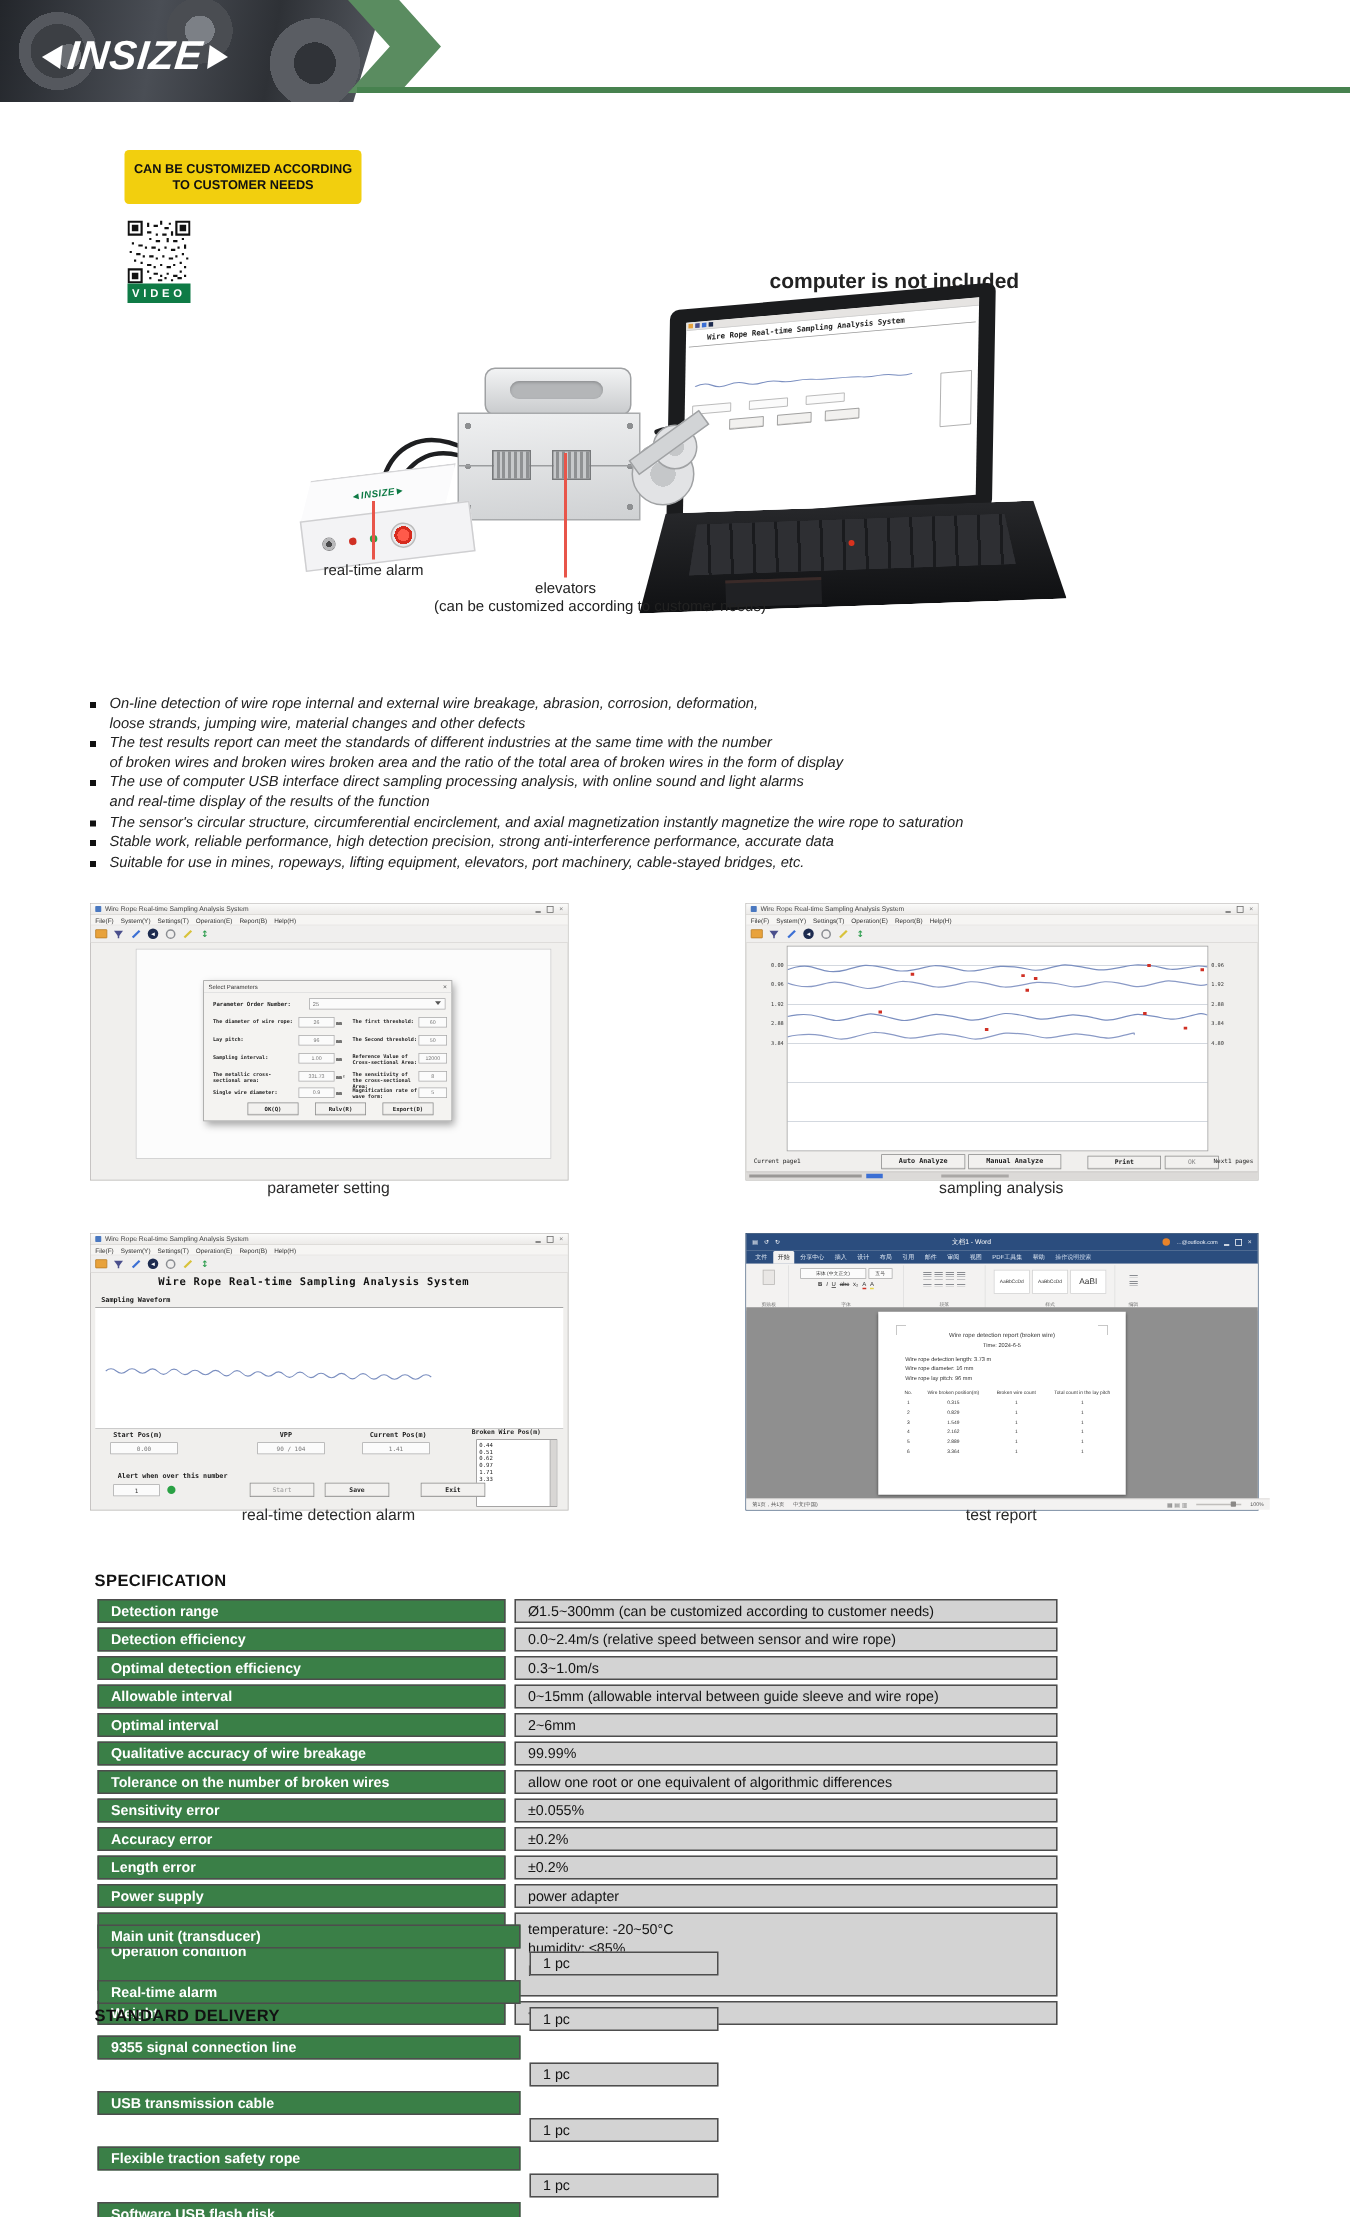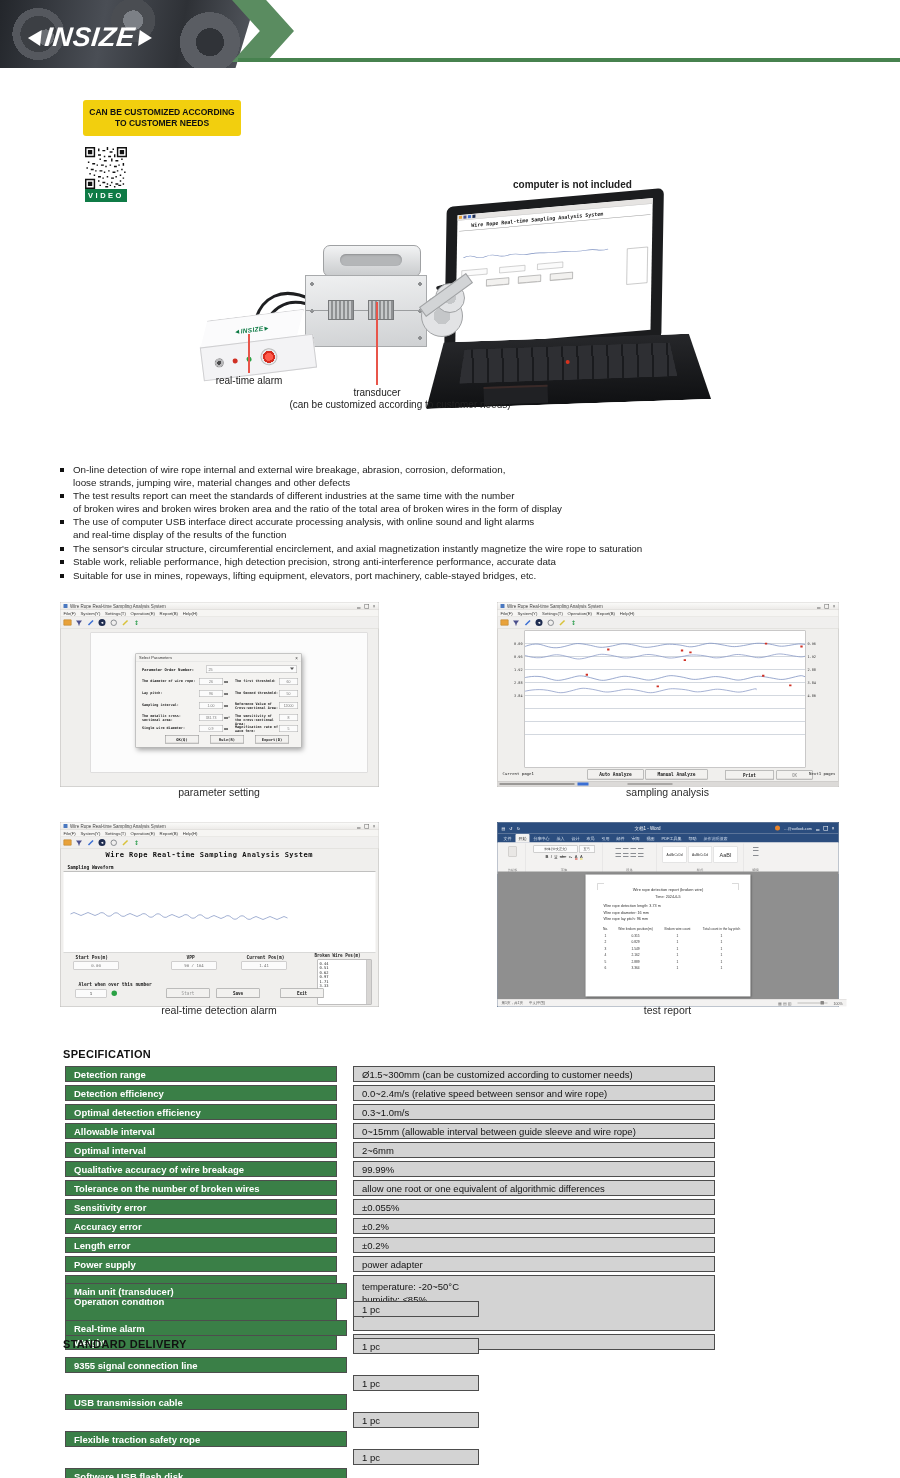--- a/index.html
+++ b/index.html
@@ -22,21 +22,21 @@
   .hdr-chevron{left:232px;top:0;width:62px;height:62px;background:#5a8c60;
     clip-path:polygon(0 0,55% 0,100% 50%,55% 100%,0 100%,45% 50%);}
   .hdr-rule{left:238px;top:58px;width:662px;height:4px;background:#47824f;}
   .badge{left:83px;top:100px;width:158px;height:36px;background:#F2CF0E;border-radius:3px;
     display:flex;flex-direction:column;align-items:center;justify-content:center;
     font-size:8.5px;font-weight:bold;color:#111;line-height:11px;text-align:center;}
   .page-title{right:64px;top:98px;text-align:right;font-weight:800;font-size:17.5px;line-height:20px;color:#1d1d1b;}
   .qr{left:85px;top:147px;width:42px;height:42px;}
   .video{left:85px;top:189px;width:42px;height:13px;background:#0F7B46;color:#fff;font-size:7.5px;
     font-weight:bold;letter-spacing:2.5px;display:flex;align-items:center;justify-content:center;}
-  .note{left:513px;top:179px;font-size:10px;font-weight:bold;color:#222;}
+  .note{left:513px;top:179px;font-size:14px;font-weight:bold;color:#222;}
   
   .photo-label{font-size:10px;color:#222;white-space:nowrap;}
   .red-line{position:absolute;width:2px;background:#E8554A;}
   .alarm{left:200px;top:315px;width:108px;height:62px;transform:rotate(-7deg);}
   .alarm .top{position:absolute;left:0;top:0;width:106px;height:26px;background:#fbfbfc;border:1px solid #d5d5d7;
     clip-path:polygon(10% 0,100% 0,90% 100%,0 100%);display:flex;align-items:center;justify-content:center;}
   .alarm .front{position:absolute;left:0;top:26px;width:100px;height:32px;background:#f3f3f5;border:1px solid #cfcfd1;
     display:flex;align-items:center;gap:9px;padding-left:12px;}
   .alarm-logo{color:#0d7a44;font-weight:bold;font-style:italic;font-size:6.5px;letter-spacing:.3px;}
   .led{width:5px;height:5px;border-radius:50%;}
@@ -71,21 +71,21 @@
     background:repeating-linear-gradient(to right,#2e2f33 0 13px,#1a1b1e 13px 15px),repeating-linear-gradient(to bottom,rgba(46,47,51,.9) 0 7px,rgba(16,17,19,.9) 7px 9px);
     clip-path:polygon(3% 0,97% 0,100% 100%,0 100%);}
   .lt-dot{position:absolute;left:141px;top:22px;width:4px;height:4px;border-radius:50%;background:#d8321e;}
   .lt-pad{position:absolute;left:58px;top:46px;width:64px;height:16px;background:#202124;border-top:2px solid #3a2a28;}
   .cables{left:170px;top:192px;width:560px;height:235px;}
   
   .features{left:60px;top:464px;width:770px;}
   .features li{position:relative;list-style:none;padding-left:13px;margin:0 0 1px 0;
     font-size:9.8px;line-height:12.6px;color:#222;white-space:pre-line;}
   .features li::before{content:"";position:absolute;left:0;top:4px;width:4px;height:4px;background:#111;}
-  .features ul{margin:0;padding:0;}
+  .features ul{margin:0;padding:0;font-style:italic;}
   
   .fig{position:absolute;}
   .caption{position:absolute;text-align:center;font-size:10.5px;color:#2b2b2b;}
   .scale2x{transform:scale(.5);transform-origin:0 0;}
   .win{position:relative;background:#f0efed;border:1px solid #b9b7b5;font-family:"Liberation Sans",sans-serif;}
   .titlebar{height:14px;background:linear-gradient(#fbfbfa,#eceae8);display:flex;align-items:center;padding:0 6px;gap:5px;border-bottom:1px solid #d8d6d3;}
   .titlebar .appico{width:8px;height:8px;background:#4a78c0;border-radius:1px;flex:none;}
   .titlebar .ttl{font-size:9px;color:#444;flex:1;white-space:nowrap;overflow:hidden;}
   .wbtns{display:flex;gap:8px;align-items:center;color:#666;font-size:9px;}
   .wbtn-min{width:7px;height:7px;border-bottom:2px solid #666;}
@@ -115,21 +115,21 @@
   .gbars{width:11px;height:9px;background:repeating-linear-gradient(to bottom,#8a8d92 0 1px,rgba(0,0,0,0) 1px 3px);margin:1px;}
   .stylebox{width:46px;height:30px;background:#fff;border:1px solid #d0d0d0;display:flex;align-items:center;justify-content:center;font-size:6.5px;color:#333;}
   
   .sec-head{font-size:11px;font-weight:bold;color:#111;letter-spacing:.3px;}
   .trow{display:flex;margin-bottom:3px;}
   .gcell{background:#3A7F47;border:1px solid #4d4d4d;color:#fff;font-weight:bold;font-size:9.5px;
     display:flex;align-items:center;padding-left:8px;}
   .vcell{background:#d3d3d3;border:1px solid #4d4d4d;color:#141414;font-size:9.5px;
     display:flex;align-items:center;padding-left:8px;white-space:pre-line;line-height:13px;}
   .spec .gcell{width:262px;height:14px;margin-right:6px;}
-  .spec .vcell{width:352px;height:14px;margin-left:10px;}
+  .spec .vcell{width:352px;height:14px;}
   .spec .tall .gcell{height:50px;}
   .spec .tall .vcell{height:50px;align-items:flex-start;padding-top:4px;}
   .dlv .gcell{width:272px;height:14px;margin-right:6px;}
   .dlv .vcell{width:116px;height:14px;margin-top:18px;}
 </style>
 </head>
 <body>
 
 <div id="page">
 
@@ -223,30 +223,30 @@
       <span class="socket"></span>
       <span class="led" style="background:#d03024;"></span>
       <span class="led" style="background:#2aa144;"></span>
       <span class="bigbtn"></span>
     </div>
   </div>
 
   <div class="abs red-line" style="left:248px;top:334px;height:39px;"></div>
   <div class="abs photo-label" style="left:249px;top:375px;transform:translateX(-50%);">real-time alarm</div>
   <div class="abs red-line" style="left:376px;top:302px;height:83px;"></div>
-  <div class="abs photo-label" style="left:377px;top:387px;transform:translateX(-50%);">transducer</div>
+  <div class="abs photo-label" style="left:377px;top:387px;transform:translateX(-50%);">elevators</div>
   <div class="abs photo-label" style="left:400px;top:399px;transform:translateX(-50%);">(can be customized according to customer needs)</div>
 
   <div class="abs features">
     <ul>
       <li>On-line detection of wire rope internal and external wire breakage, abrasion, corrosion, deformation,
 loose strands, jumping wire, material changes and other defects</li>
       <li>The test results report can meet the standards of different industries at the same time with the number
 of broken wires and broken wires broken area and the ratio of the total area of broken wires in the form of display</li>
-      <li>The use of computer USB interface direct accurate processing analysis, with online sound and light alarms
+      <li>The use of computer USB interface direct sampling processing analysis, with online sound and light alarms
 and real-time display of the results of the function</li>
       <li>The sensor's circular structure, circumferential encirclement, and axial magnetization instantly magnetize the wire rope to saturation</li>
       <li>Stable work, reliable performance, high detection precision, strong anti-interference performance, accurate data</li>
       <li>Suitable for use in mines, ropeways, lifting equipment, elevators, port machinery, cable-stayed bridges, etc.</li>
     </ul>
   </div>
 
   <div class="fig" style="left:60px;top:602px;width:318px;height:184px;">
     <div class="scale2x">
       <div class="win" style="width:636px;height:368px;">

